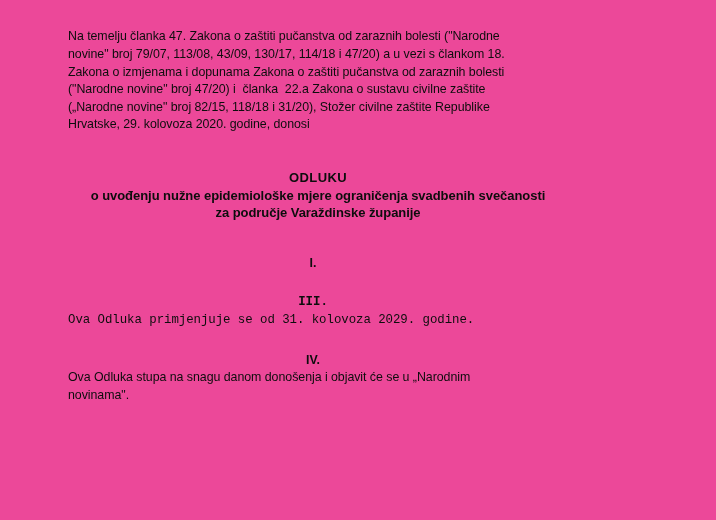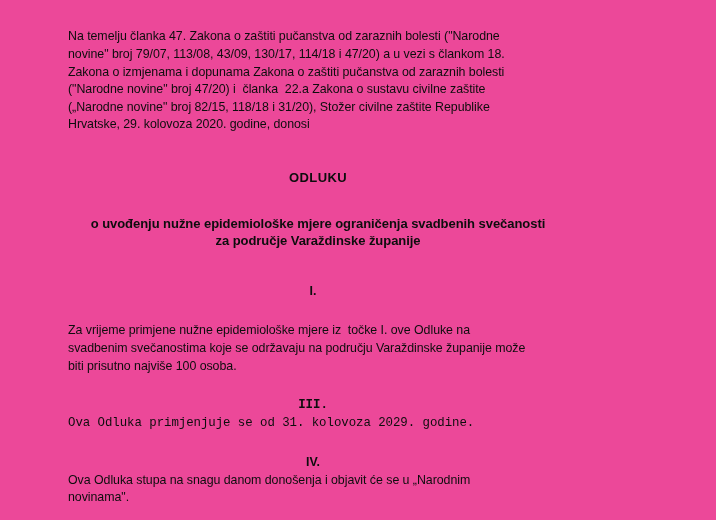--- a/index.html
+++ b/index.html
@@ -45,21 +45,20 @@
     font-weight: bold;
     font-size: 13px;
     line-height: 17.6px;
     letter-spacing: -0.05px;
   }
   .title-main {
     letter-spacing: 0.4px;
   }
   .title-sub {
     white-space: pre-wrap;
-    margin-top: 28px;
   }
 
   .section {
     margin-top: 22px;
   }
   .section-num {
     text-align: center;
     font-weight: bold;
     font-size: 12.4px;
     line-height: 17.6px;
@@ -95,23 +94,20 @@
       <div class="title-main">ODLUKU</div>
       <div class="title-sub">o uvođenju nužne epidemiološke mjere ograničenja svadbenih svečanosti
 za područje Varaždinske županije</div>
     </div>
 
     <div class="section sec-1">
       <div class="section-num">I.</div>
     </div>
 
     <div class="section sec-2">
-      <div class="section-text">Za vrijeme primjene nužne epidemiološke mjere iz  točke I. ove Odluke na
-svadbenim svečanostima koje se održavaju na području Varaždinske županije može
-biti prisutno najviše 100 osoba.</div>
     </div>
 
     <div class="section sec-3">
       <div class="section-num">III.</div>
       <div class="section-text">Ova Odluka primjenjuje se od 31. kolovoza 2029. godine.</div>
     </div>
 
     <div class="section sec-4">
       <div class="section-num">IV.</div>
       <div class="section-text">Ova Odluka stupa na snagu danom donošenja i objavit će se u „Narodnim

